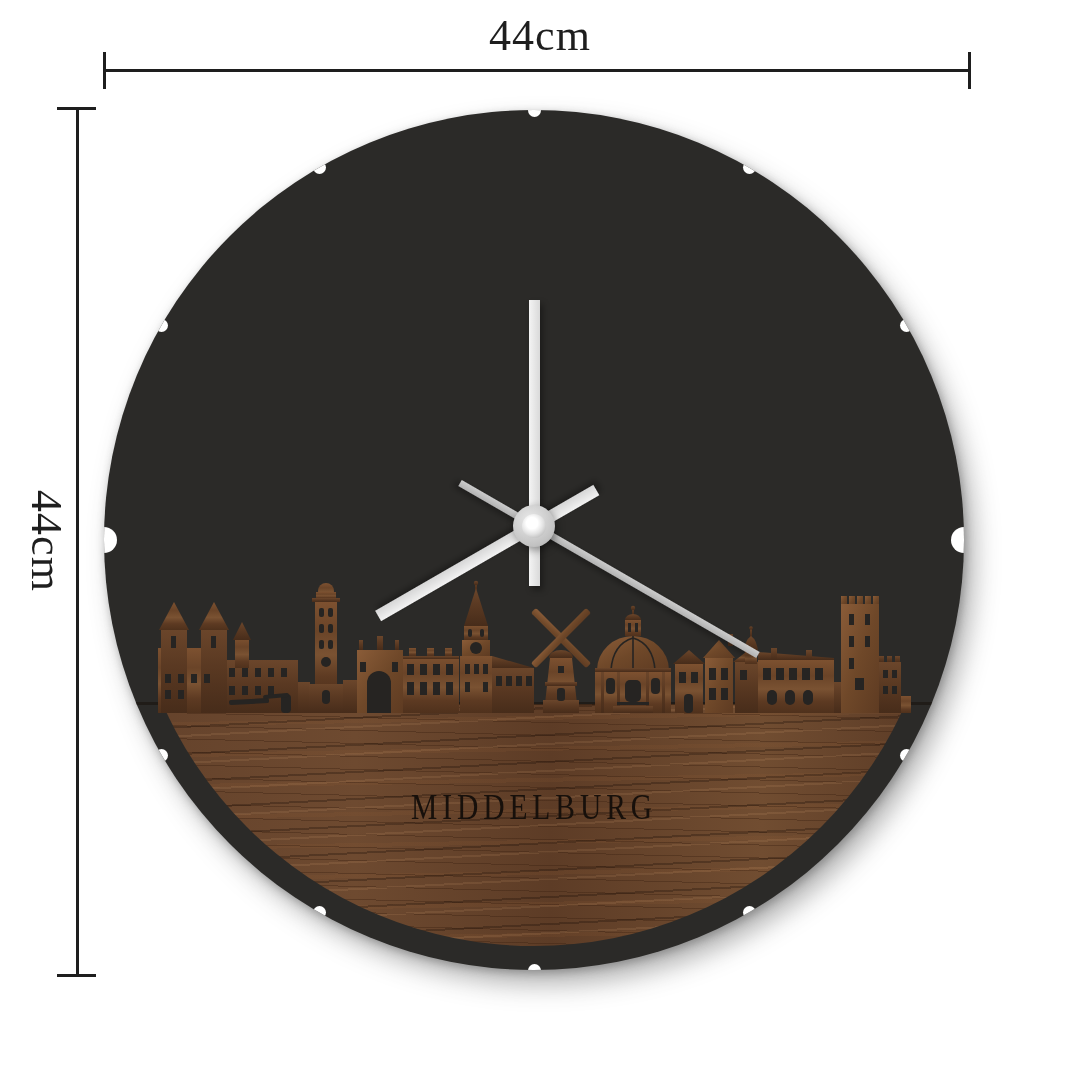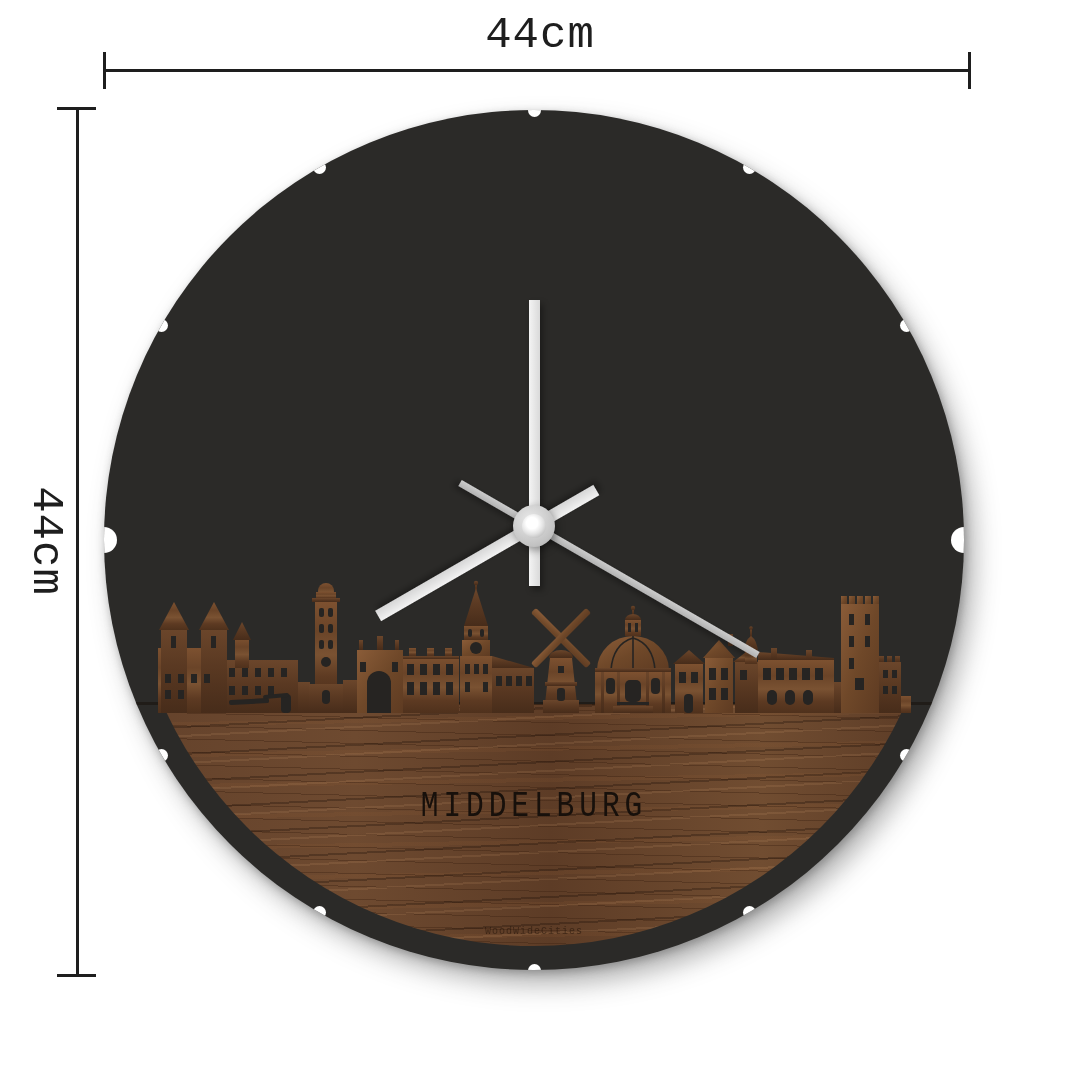--- a/index.html
+++ b/index.html
@@ -1,17 +1,17 @@
 <!DOCTYPE html>
 <html style="--bg: #ffffff; --face: #2b2a28; --dim: #1e1e1e; --engrave: #17100b;"><head>
 <meta charset="utf-8">
 <style>
   html,body{margin:0;padding:0;background:#ffffff;}
   .canvas{position:relative;width:1080px;height:1080px;background:var(--bg,#ffffff);
-          font-family:Liberation Mono, monospace;overflow:hidden;}
+          font-family:Liberation Serif, serif;overflow:hidden;}
 
   
   .dim{position:absolute;background:var(--dim,#1e1e1e);}
   .dim-label{position:absolute;color:var(--dim,#1e1e1e);font-size:44px;font-weight:400;
              white-space:nowrap;letter-spacing:1px;}
   .dim-label.top{left:0;width:1080px;text-align:center;top:10px;}
   .dim-label.left{left:46px;top:541px;transform:translate(-50%,-50%) rotate(90deg);}
 
   
   .clock-face{position:absolute;left:104px;top:110px;width:860px;height:860px;border-radius:50%;
@@ -298,21 +298,20 @@
         <rect x="750" y="118" width="10" height="17" fill="url(#gA)"></rect>
       </g>
 
       <g>
         <rect class="cut" x="78" y="121" width="40" height="5" rx="2" transform="rotate(-3 98 123)"></rect>
         <rect class="cut" x="112" y="116" width="26" height="4" rx="2" transform="rotate(-5 125 118)"></rect>
       </g>
     </svg>
 
     <div class="city-label">MIDDELBURG</div>
-    <div class="watermark">WoodWideCities</div>
 
     <div class="hand hand-second" style="transform: rotate(120deg);"></div>
     <div class="hand hand-hour" style="transform: rotate(240deg);"></div>
     <div class="hand hand-minute" style="transform: rotate(0deg);"></div>
     <div class="hub-outer"></div>
     <div class="hub-ball"></div>
   <div class="notch" style="width: 13px; height: 13px; left: 423.5px; top: -6.5px;"></div>
       <div class="notch" style="width: 13px; height: 13px; left: 638.5px; top: 51.1091px;"></div>
       <div class="notch" style="width: 13px; height: 13px; left: 795.891px; top: 208.5px;"></div>
       <div class="notch" style="width: 26px; height: 26px; left: 847px; top: 417px;"></div>

